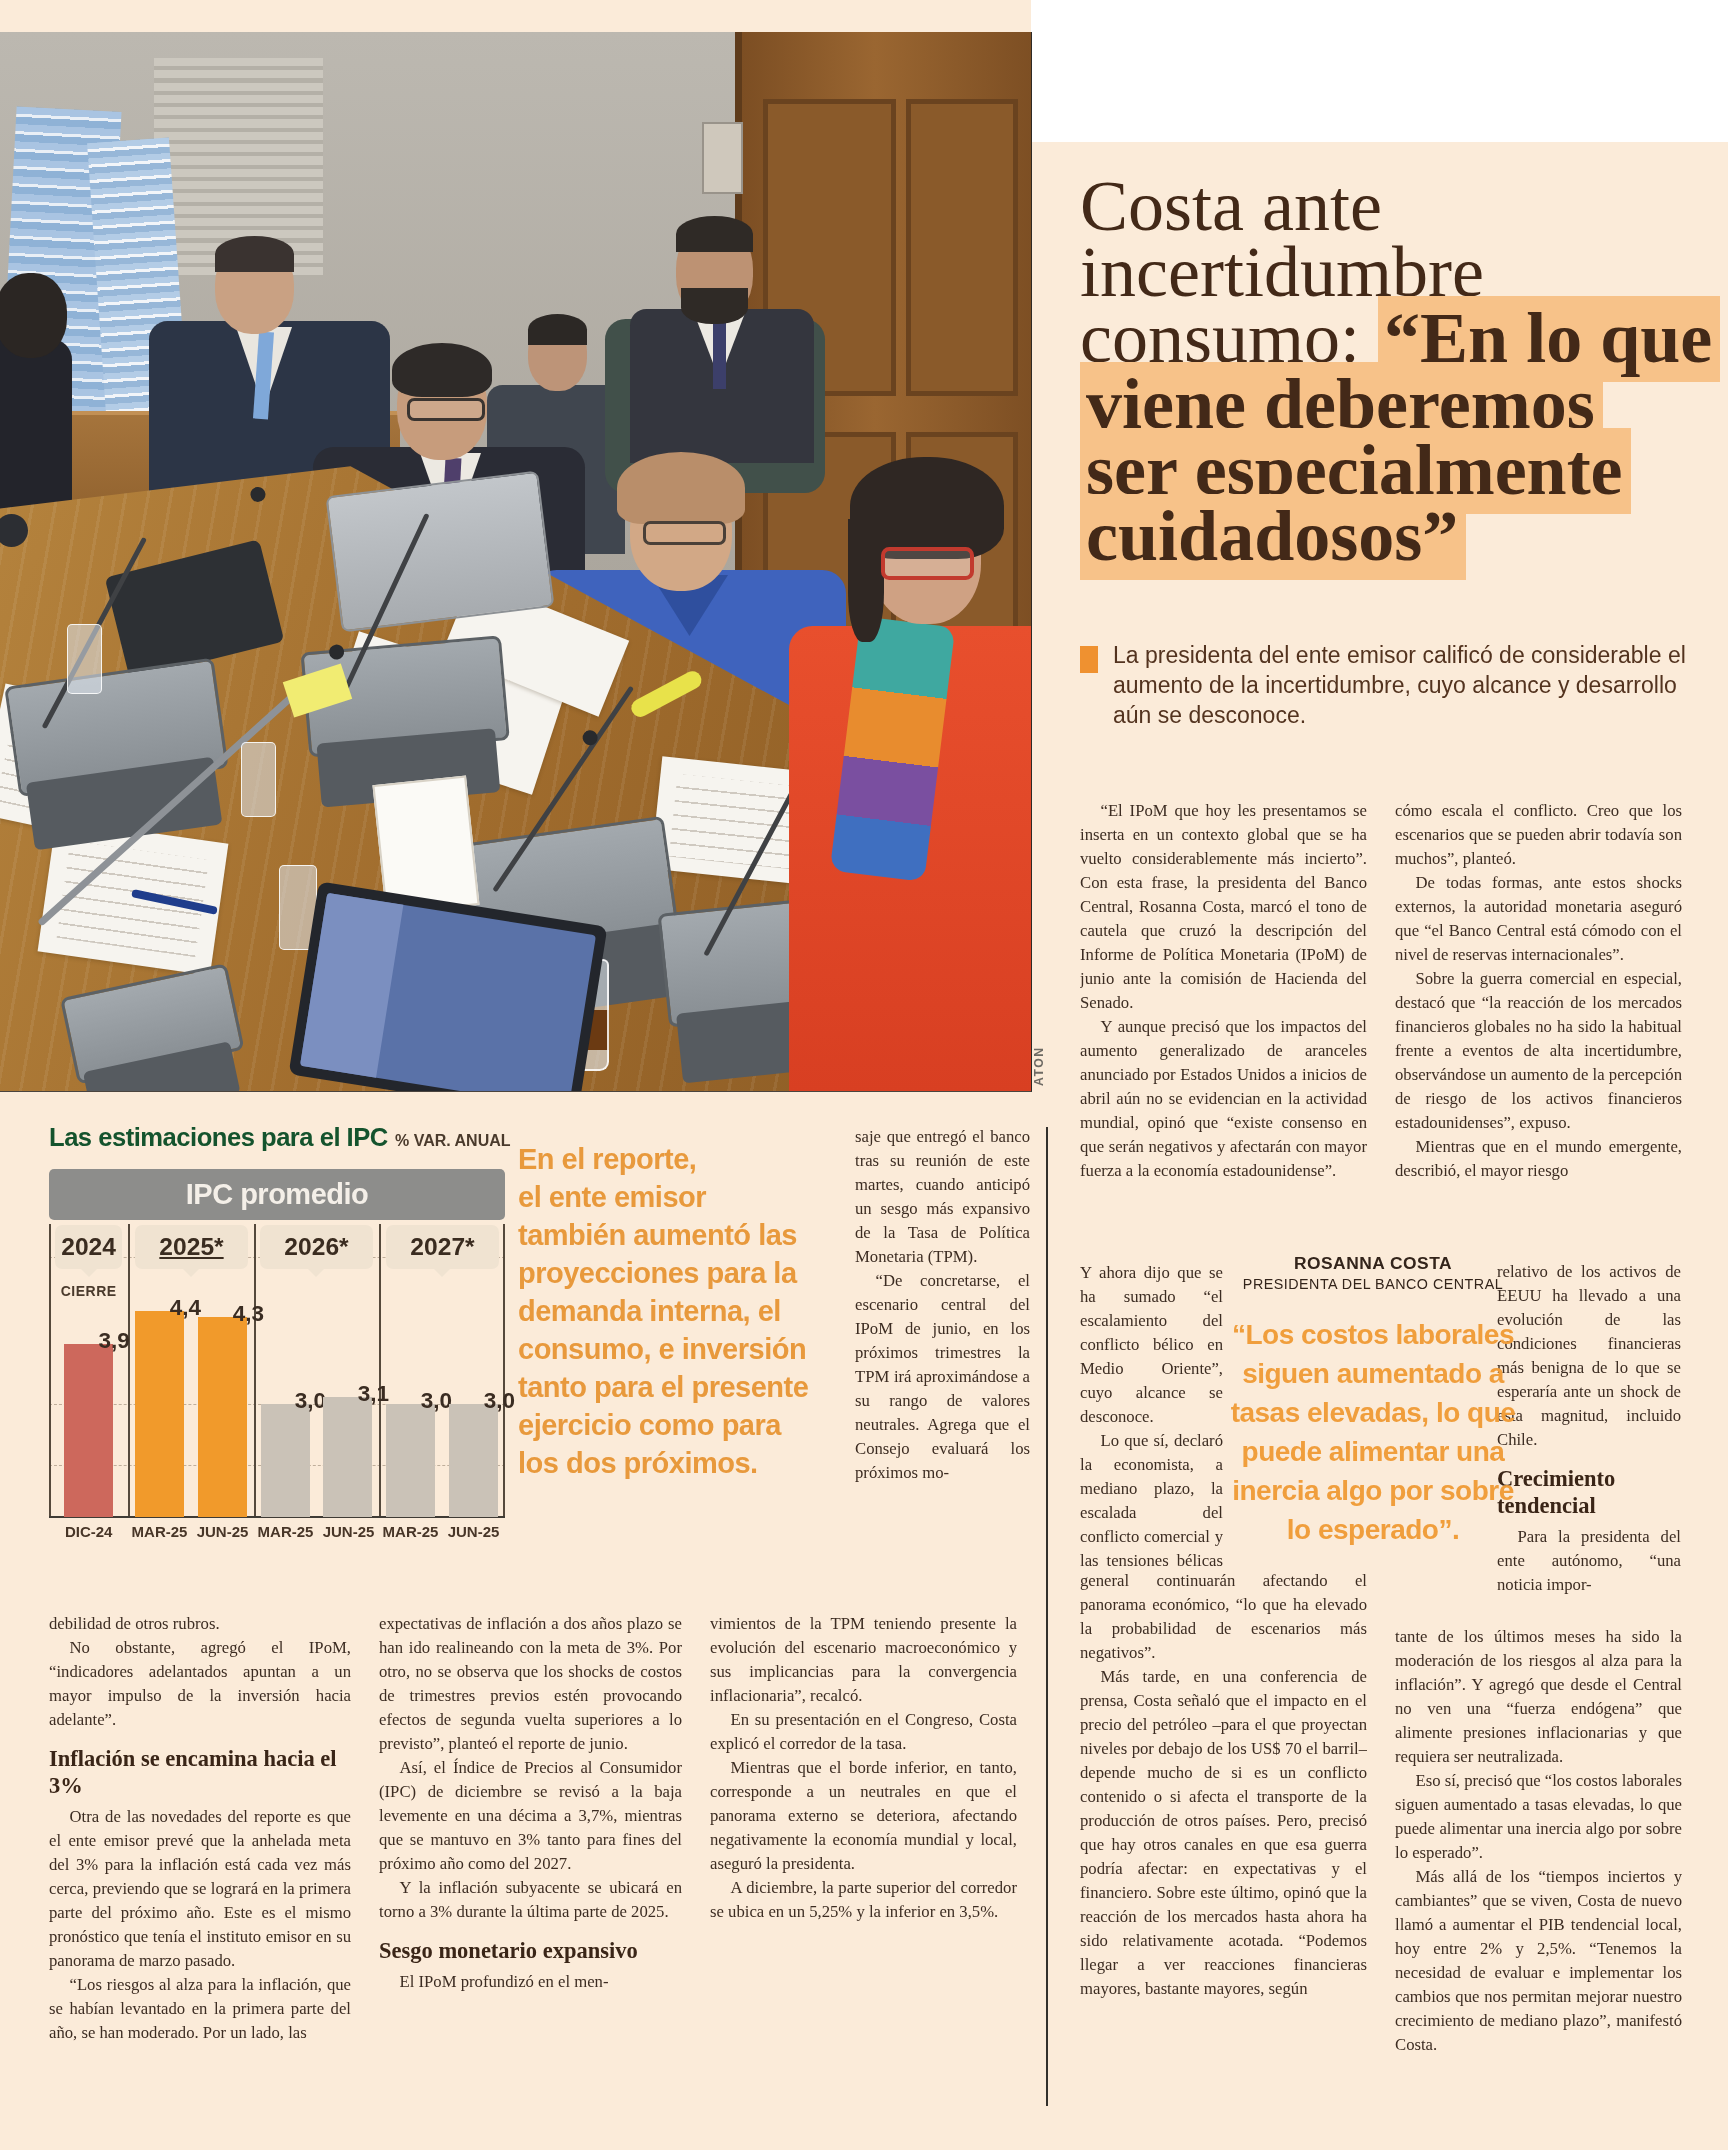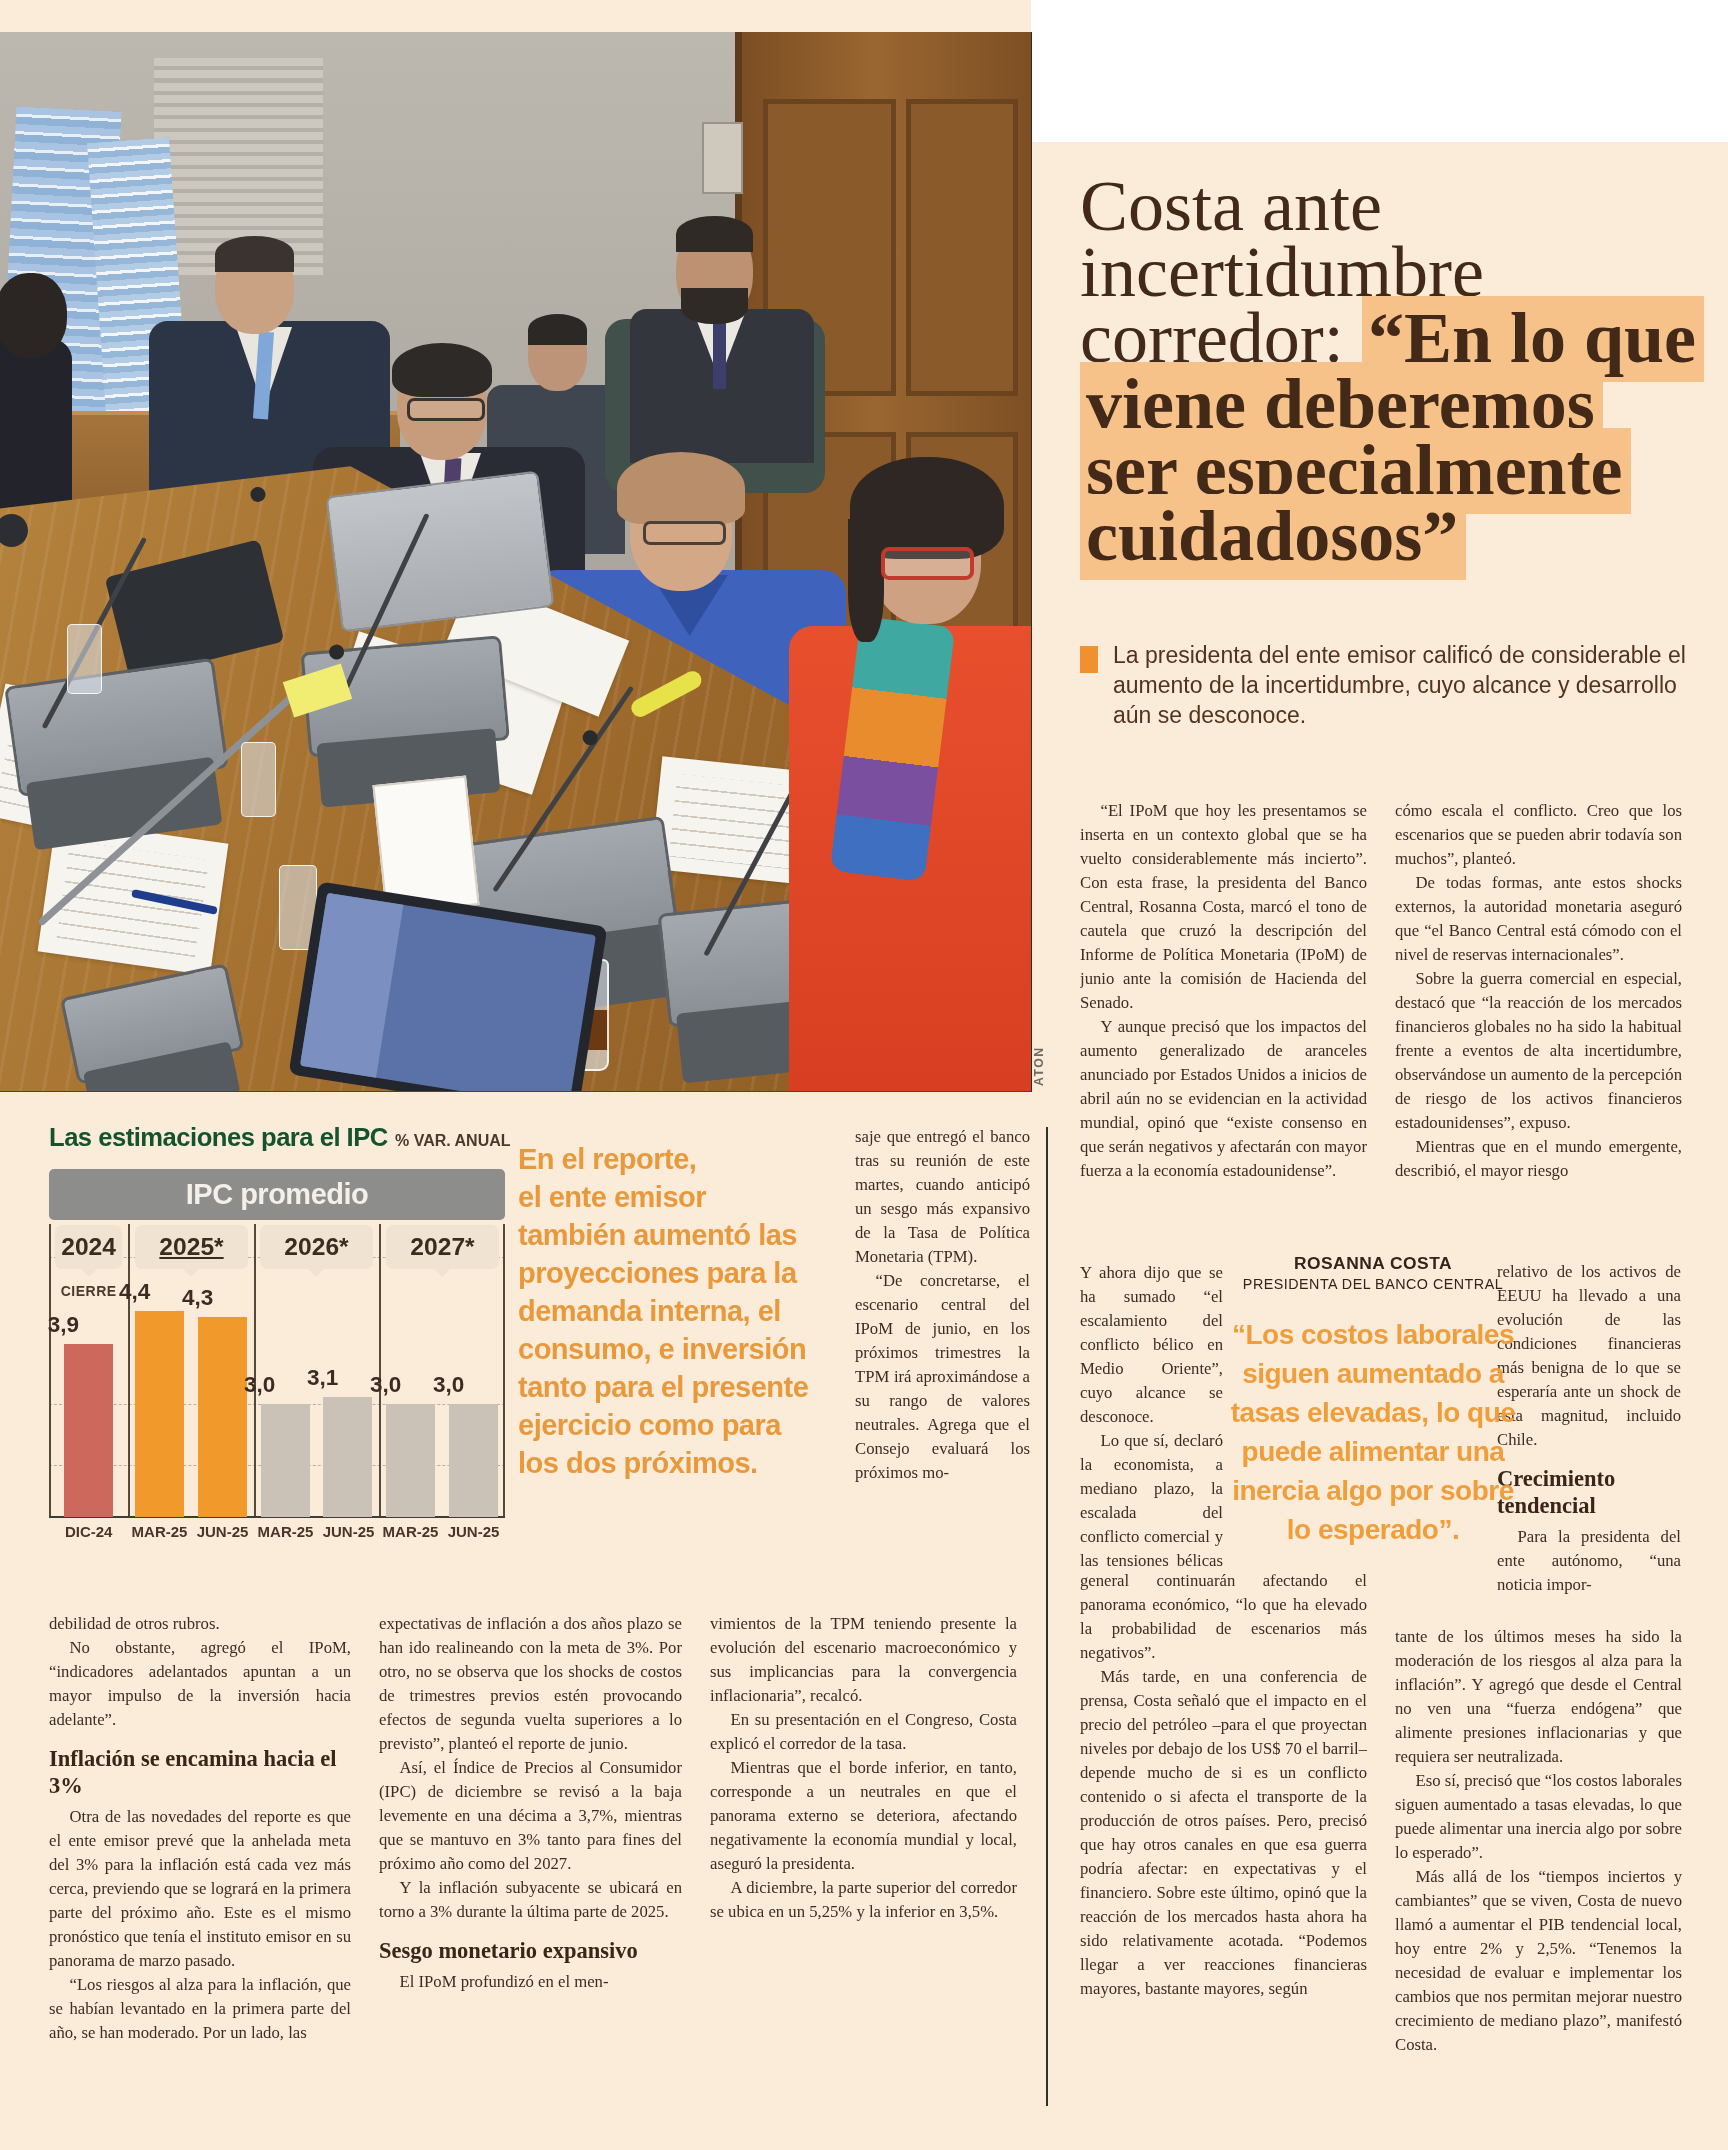--- a/index.html
+++ b/index.html
@@ -88,21 +88,21 @@
   .chart-plot{position:absolute;left:49px;top:1224px;width:456px;height:328px;}
   .chart-plot *{position:absolute;}
   .tab{height:44px;background:#f0e3d1;border-radius:7.2px;text-align:center;
        font:700 24.6px/44px "Liberation Sans",sans-serif;color:#3a2c20;}
   .notch{width:0;height:0;border-left:9.2px solid transparent;border-right:9.2px solid transparent;
          border-top:9.2px solid #f0e3d1;}
   .vsep{width:1.5px;background:#55493c;top:0;height:293px;}
   .gline{left:0;width:456px;border-top:1.5px dashed #bfae9b;}
   .baseline{left:0;top:292px;width:456px;height:2px;background:#3f3b35;}
   .bar{}
-  .bar-value{font:700 22.5px "Liberation Sans",sans-serif;color:#3a2c22;text-align:left;width:82px;}
+  .bar-value{font:700 22.5px "Liberation Sans",sans-serif;color:#3a2c22;text-align:right;width:82px;margin-top:16px;}
   .bar-note{font:700 14px "Liberation Sans",sans-serif;color:#4a3a2c;text-align:center;width:82px;letter-spacing:0.5px;}
   .xlabel{font:700 15px "Liberation Sans",sans-serif;color:#483628;text-align:center;width:87px;top:299px;}
 </style>
 </head>
 <body>
 
 <div class="page">
   <div class="white-corner"></div>
 
   <div class="photo">
@@ -218,21 +218,21 @@
     <div style="left:850px;top:425px;width:154px;height:102px;background:#2f2723;border-radius:48% 48% 30% 30%;"></div>
     <div style="left:848px;top:487px;width:36px;height:123px;background:#2f2723;border-radius:0 0 40% 40%;"></div>
     <div style="left:881px;top:515px;width:85px;height:24.6px;border:4.1px solid #c23a2e;border-radius:8.2px;background:rgba(255,255,255,.15);"></div>
   </div>
 
   <div class="credit">ATON</div>
 
   <div class="headline" id="headline">
       <div class="h-line"><span class="h-pre">Costa ante</span></div>
       <div class="h-line"><span class="h-pre">incertidumbre</span></div>
-      <div class="h-line"><span class="h-pre">corredor: </span><span class="h-hl">“En lo que</span></div>
+      <div class="h-line"><span class="h-pre">consumo: </span><span class="h-hl">“En lo que</span></div>
       <div class="h-line"><span class="h-hl">viene deberemos</span></div>
       <div class="h-line"><span class="h-hl">ser especialmente</span></div>
       <div class="h-line"><span class="h-hl">cuidadosos”</span></div>
     </div>
 
   <div class="lead">
     <div class="lead-bullet"></div>
     <div class="lead-text">La presidenta del ente emisor calificó de considerable el aumento de la incertidumbre, cuyo alcance y desarrollo aún se desconoce.</div>
   </div>
 

